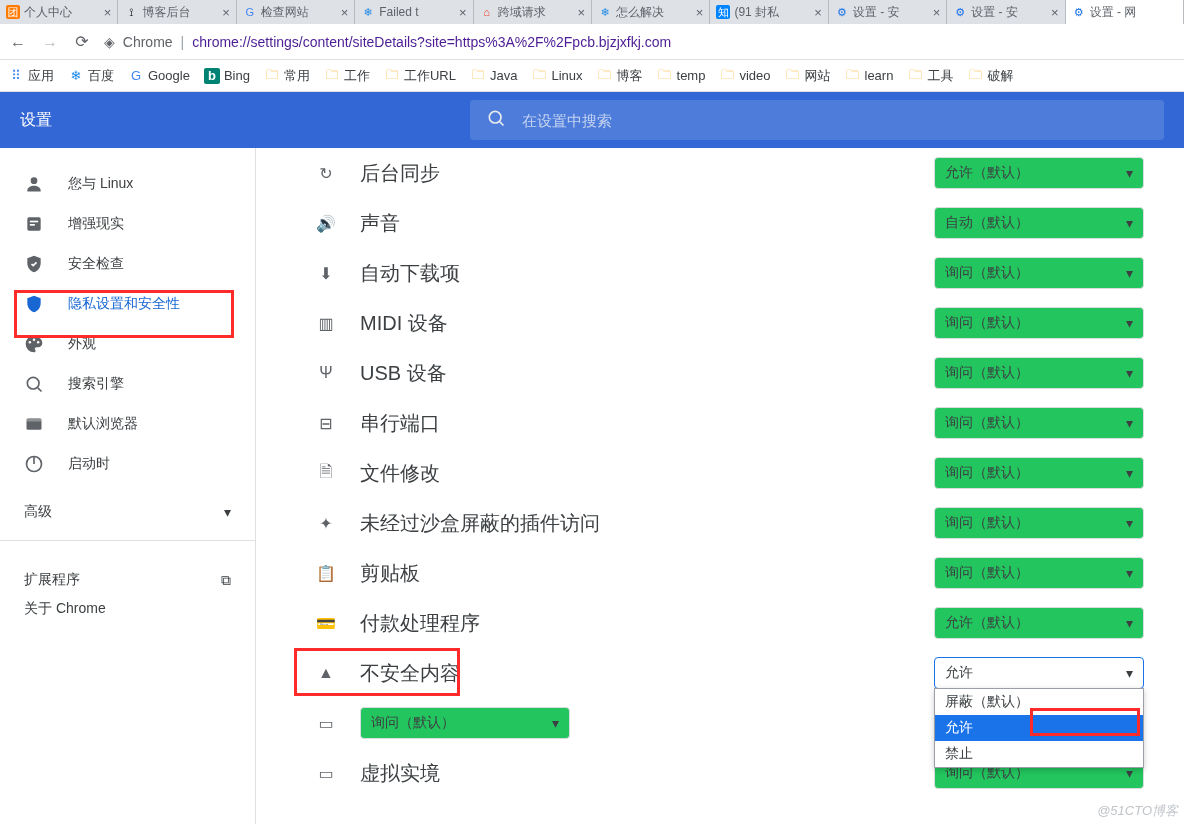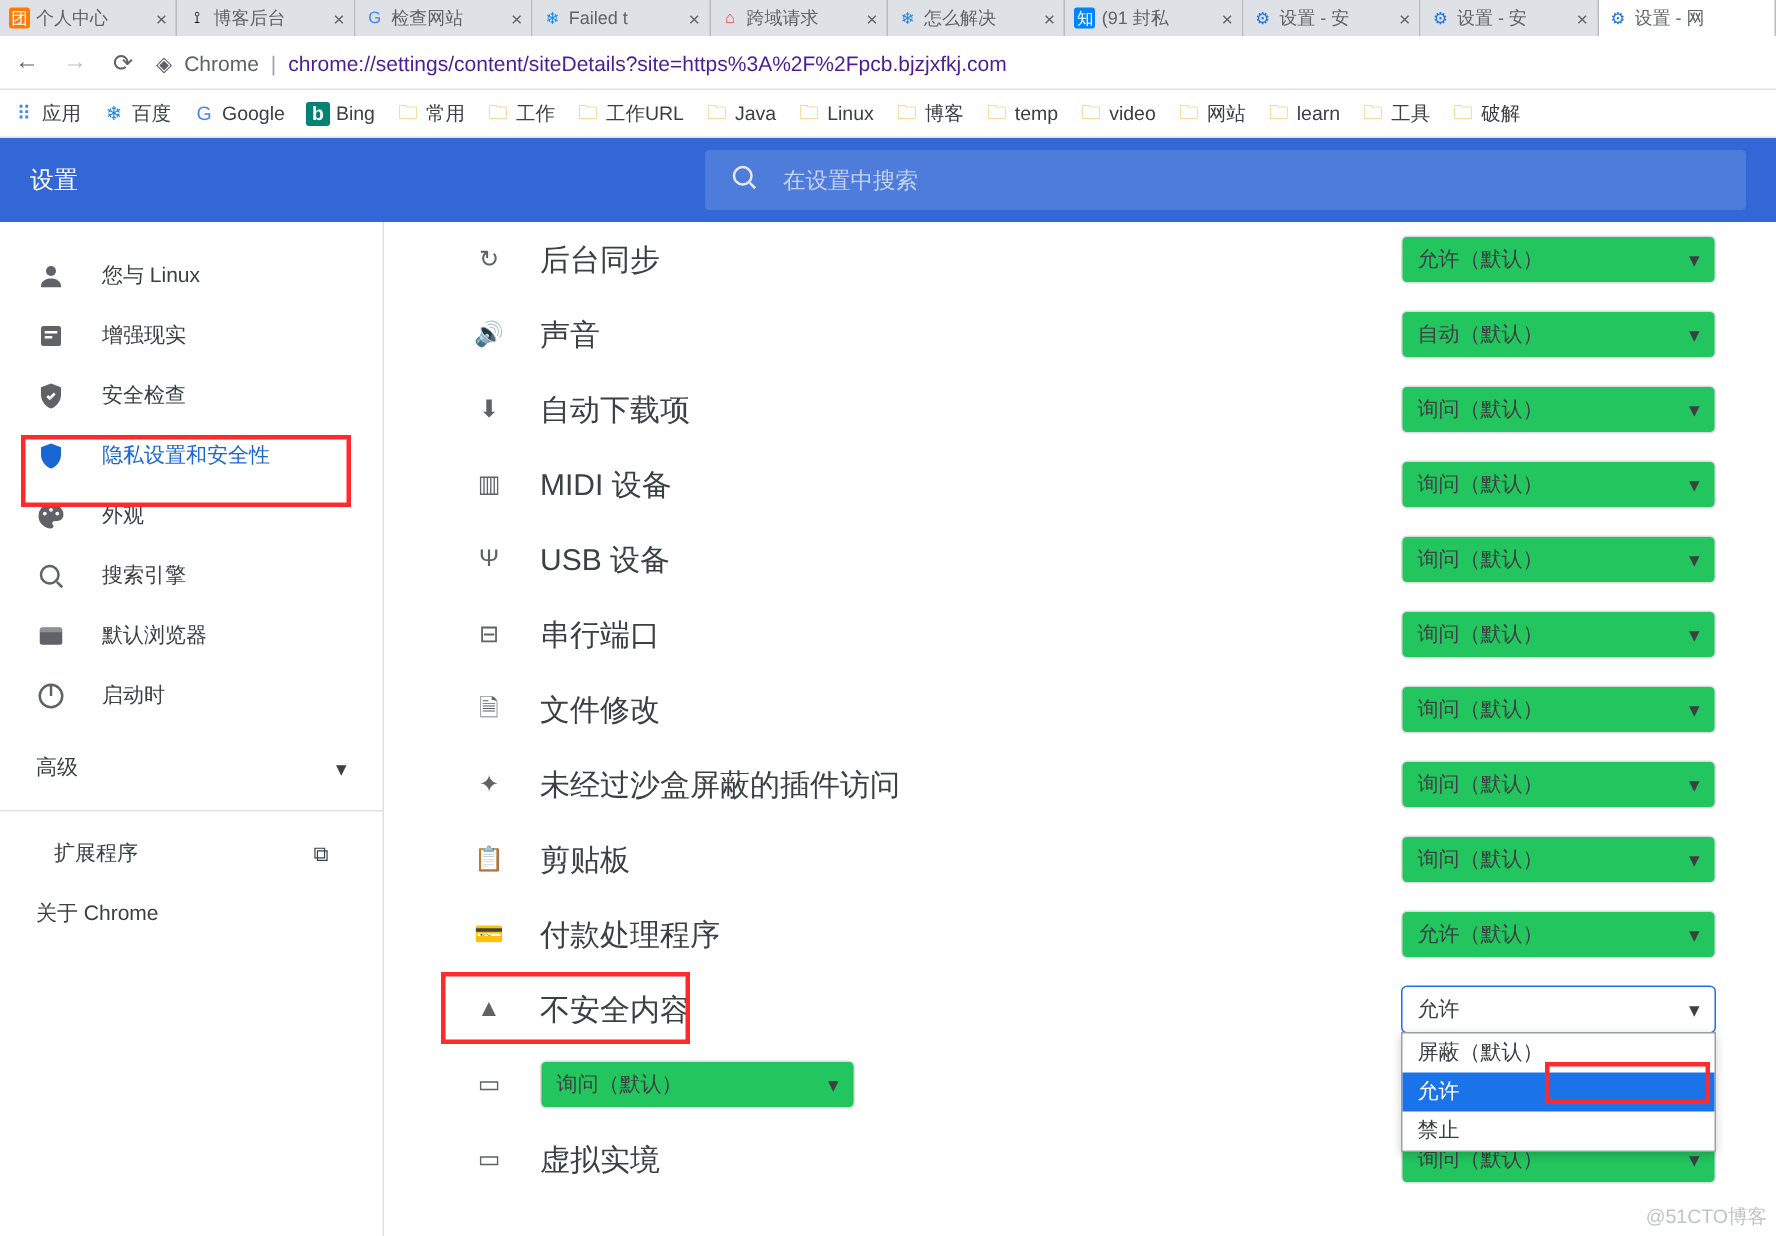--- a/index.html
+++ b/index.html
@@ -35,34 +35,34 @@
 
 .body{display:flex;height:calc(824px - 24px - 36px - 32px - 56px);background:#fff}
 .sidebar{width:256px;padding-top:16px;border-right:1px solid #e0e0e0;position:relative}
 .nav-item{height:40px;display:flex;align-items:center;padding:0 24px;gap:24px;color:#3c4043;font-size:14px;cursor:pointer}
 .nav-item.selected{color:#1967d2}
 .nav-ico{width:20px;height:20px;display:flex;align-items:center;justify-content:center;color:#5f6368}
 .nav-item.selected .nav-ico{color:#1967d2}
 .hl{position:absolute;border:3px solid #ff2a2a;pointer-events:none}
 .adv{height:40px;display:flex;align-items:center;justify-content:space-between;padding:0 24px;color:#3c4043;font-size:14px;margin-top:8px}
 .sep{height:1px;background:#e0e0e0;margin:8px 0}
-.ext{height:40px;display:flex;align-items:center;justify-content:space-between;padding:0 36px;color:#3c4043;font-size:14px}
+.ext{height:40px;display:flex;align-items:flex-end;justify-content:space-between;padding:0 24px;color:#3c4043;font-size:14px}
 
 
 .main{flex:1;padding:0 40px 0 60px;overflow:visible;position:relative}
 .perm-row{height:50px;display:flex;align-items:center;gap:24px}
 .perm-ico{width:20px;color:#5f6368;text-align:center}
 .perm-label{flex:1;color:#3c4043;font-size:20px}
 .perm-select{width:210px;height:32px;border:1px solid #dadce0;border-radius:4px;background:#22c55e;display:flex;align-items:center;justify-content:space-between;padding:0 10px;color:#3c4043;font-size:14px}
 .perm-select.open{background:#fff;border:1px solid #1a73e8}
 .dropdown{position:absolute;right:40px;width:210px;background:#fff;border:1px solid #9aa0a6;box-shadow:0 2px 6px rgba(0,0,0,.2);z-index:10}
 .dd-item{height:26px;display:flex;align-items:center;padding:0 10px;font-size:14px;color:#3c4043}
 .dd-item.sel{background:#1a73e8;color:#fff}
 
-.watermark{position:absolute;right:6px;bottom:4px;color:#c0c4c9;font-size:13px;}
+.watermark{position:absolute;right:6px;bottom:4px;color:#c0c4c9;font-size:13px;font-style:italic}
 </style>
 </head>
 <body>
 
 <div class="tabstrip">
   <div class="tab">
       <span class="tab-fav" style="background:#ff7a00;color:#fff;border-radius:2px">团</span>
       <span class="tab-title">个人中心</span>
       <span class="tab-close">×</span>
     </div>

